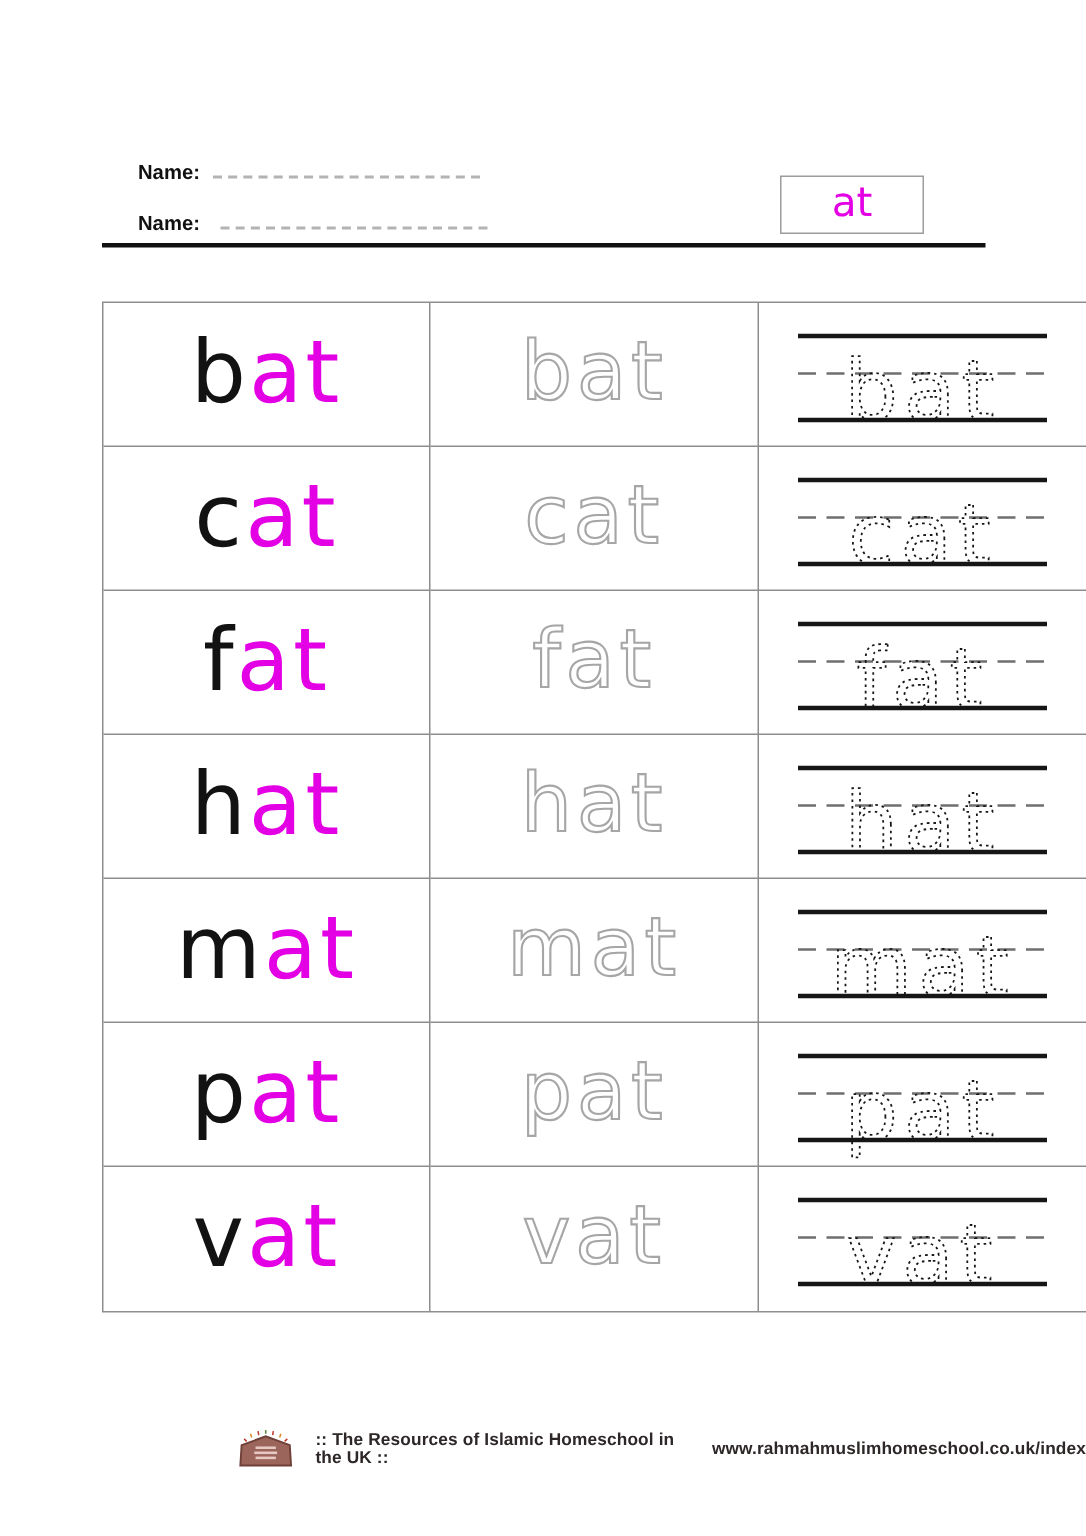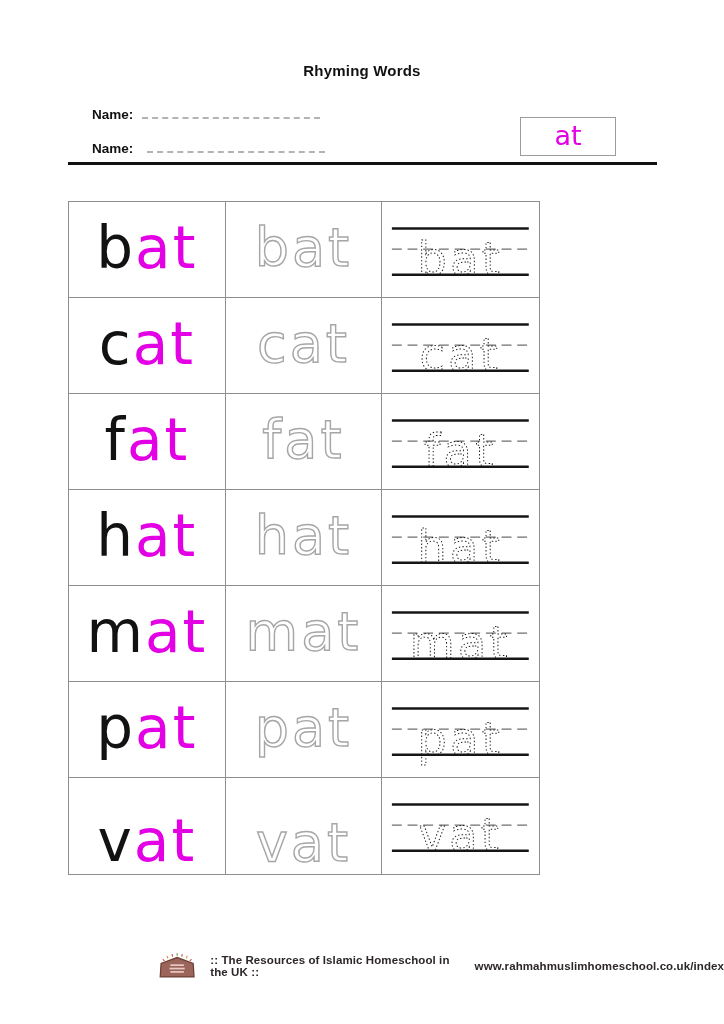--- a/index.html
+++ b/index.html
@@ -65,38 +65,38 @@
     position: absolute;
     left: 68px; top: 162px;
     width: 589px; height: 3px;
     background: #111111;
   }
 
   
   .word-table {
     position: absolute;
     left: 68px; top: 201px;
-    width: 472px;
+    width: 657px;
     display: grid;
     grid-template-columns: repeat(3, 1fr);
     grid-auto-rows: 96px;
     border: 1px solid var(--table-border, #8e8e8e);
     box-sizing: border-box;
   }
   .word-row { display: contents; }
   .cell {
     display: flex;
     align-items: center;
     justify-content: center;
     border-right: 1px solid var(--table-border, #8e8e8e);
     border-bottom: 1px solid var(--table-border, #8e8e8e);
     overflow: hidden;
   }
   .word-row .cell:nth-child(3) { border-right: none; }
-  .word-row:last-of-type .cell { border-bottom: none; align-items: flex-end; }
+  .word-row:last-of-type .cell { border-bottom: none; }
 
   .word {
     font-family: "DejaVu Sans", sans-serif;
     line-height: 1;
     white-space: nowrap;
   }
   .word.solid { font-size: 58px; letter-spacing: 2px; color: #121212; padding-bottom: 4px; }
   .word.solid .rime { color: var(--accent, #e400e4); }
   .word.outline {
     font-size: 54px;
@@ -137,21 +137,20 @@
     letter-spacing: .1px;
   }
   .footer-text.url { margin-left: 6px; }
   .logo-svg { display: block; }
 </style>
 </head>
 <body>
 
 <div class="page">
 
-  <h1 class="title">Rhyming Words</h1>
 
   <div class="field name">
     <span>Name:</span>
     <span class="entry-line"></span>
   </div>
 
   <div class="field date">
     <span>Name:</span>
     <span class="entry-line"></span>
   </div>

